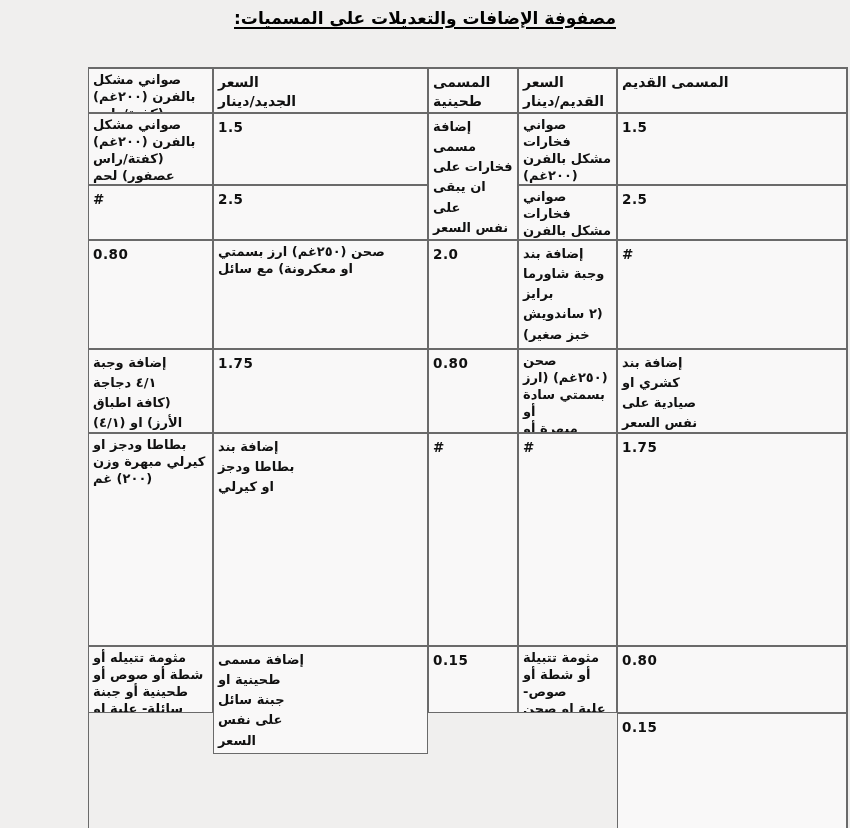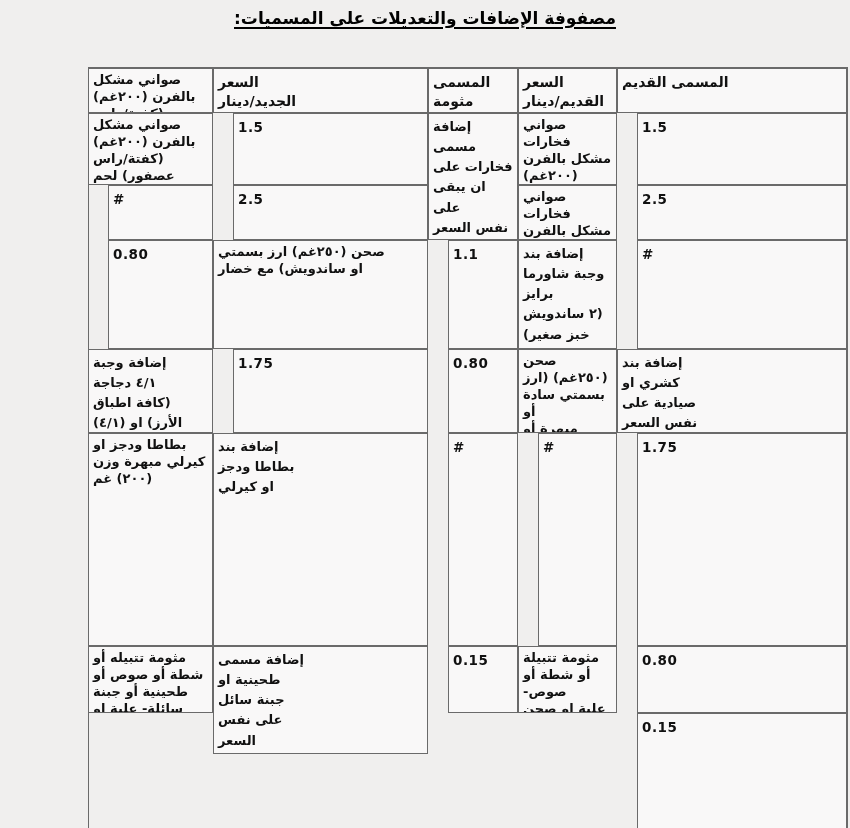--- a/index.html
+++ b/index.html
@@ -35,33 +35,33 @@
     font-weight:bold;
     font-size:13px;
     line-height:1.3;
     white-space:pre-line;
     overflow:hidden;
   }
   .hdr{font-size:14px;line-height:1.35;padding-top:4px;}
   .mod{line-height:1.55;}
   .mod-span{grid-column:3;grid-row:2 / span 2;}
   .mod-short{align-self:start;height:100px;}
-  .price{font-size:13.5px;padding-top:5px;letter-spacing:0.5px;margin-left:20px;}
+  .price{font-size:13.5px;padding-top:5px;letter-spacing:0.5px;}
 </style>
 </head>
 <body>
 
 <div class="page-title">مصفوفة الإضافات والتعديلات على المسميات:</div>
 
 <div class="tbl">
 
   <div class="c hdr">المسمى القديم</div>
   <div class="c hdr">السعر
 القديم/دينار</div>
-  <div class="c hdr">المسمى مثومة</div>
+  <div class="c hdr">المسمى طحينية</div>
   <div class="c hdr">السعر
 الجديد/دينار</div>
 
   <div class="c">صواني مشكل بالفرن (٢٠٠غم)
 (كفتة/راس عصفور) لحم
 مستورد مجمد</div>
   <div class="c price">1.5</div>
   <div class="c mod mod-span">إضافة مسمى
 فخارات على
 ان يبقى على
@@ -80,24 +80,24 @@
 لحم مستورد طازج</div>
   <div class="c price">2.5</div>
 
   <div class="c price">#</div>
   <div class="c price">#</div>
   <div class="c mod">إضافة بند
 وجبة شاورما
 برايز
 (٢ ساندويش
 خبز صغير)</div>
-  <div class="c price">1.1</div>
+  <div class="c price">2.0</div>
 
   <div class="c">صحن (٢٥٠غم) ارز بسمتي
-او ساندويش) مع خضار</div>
+او معكرونة) مع سائل</div>
   <div class="c price">0.80</div>
   <div class="c mod">إضافة بند
 كشري او
 صيادية على
 نفس السعر</div>
   <div class="c">صحن (٢٥٠غم) (ارز بسمتي سادة أو
 مبهرة أو معكرونة او كشري أو
 صيادية) مع خضار</div>
   <div class="c price">0.80</div>
 

